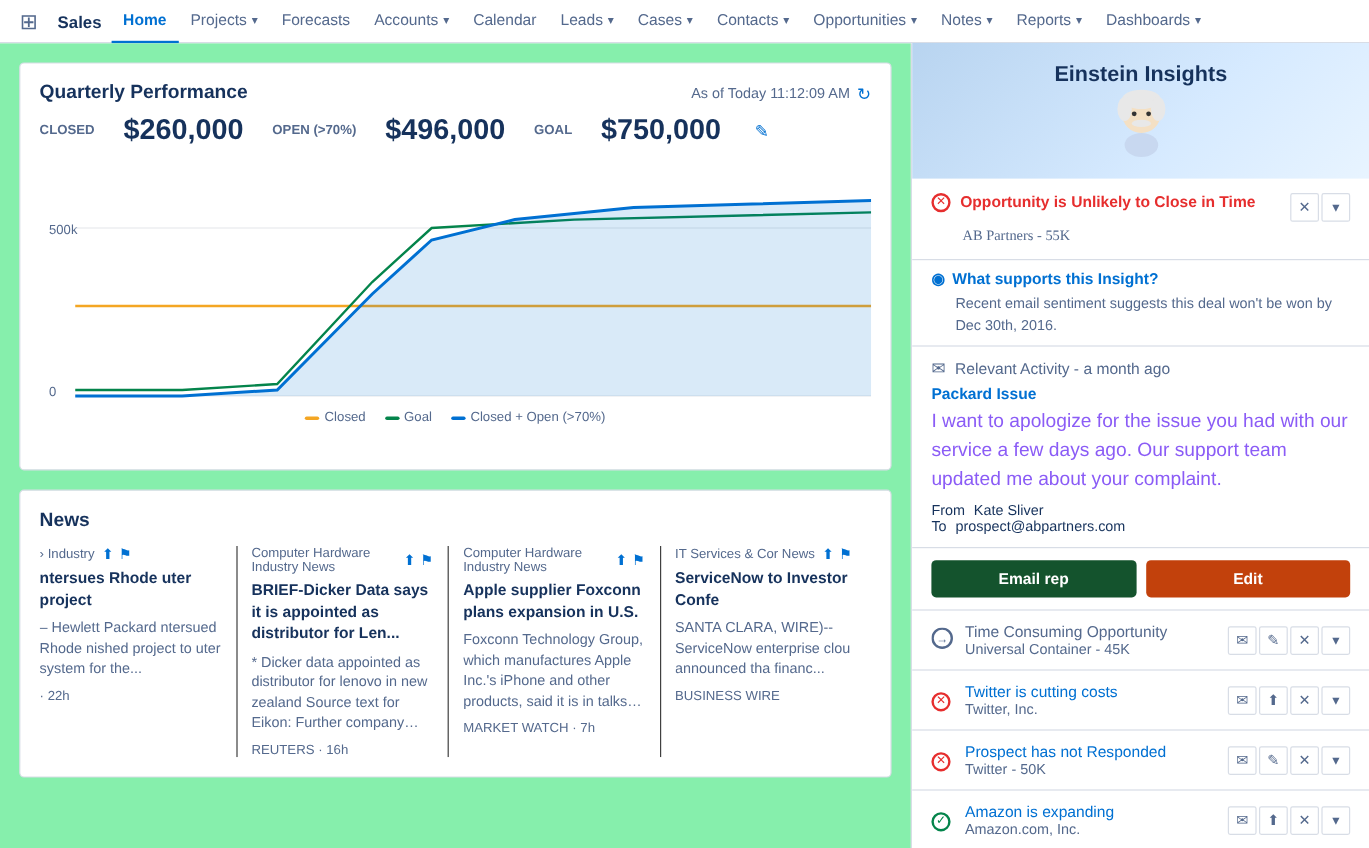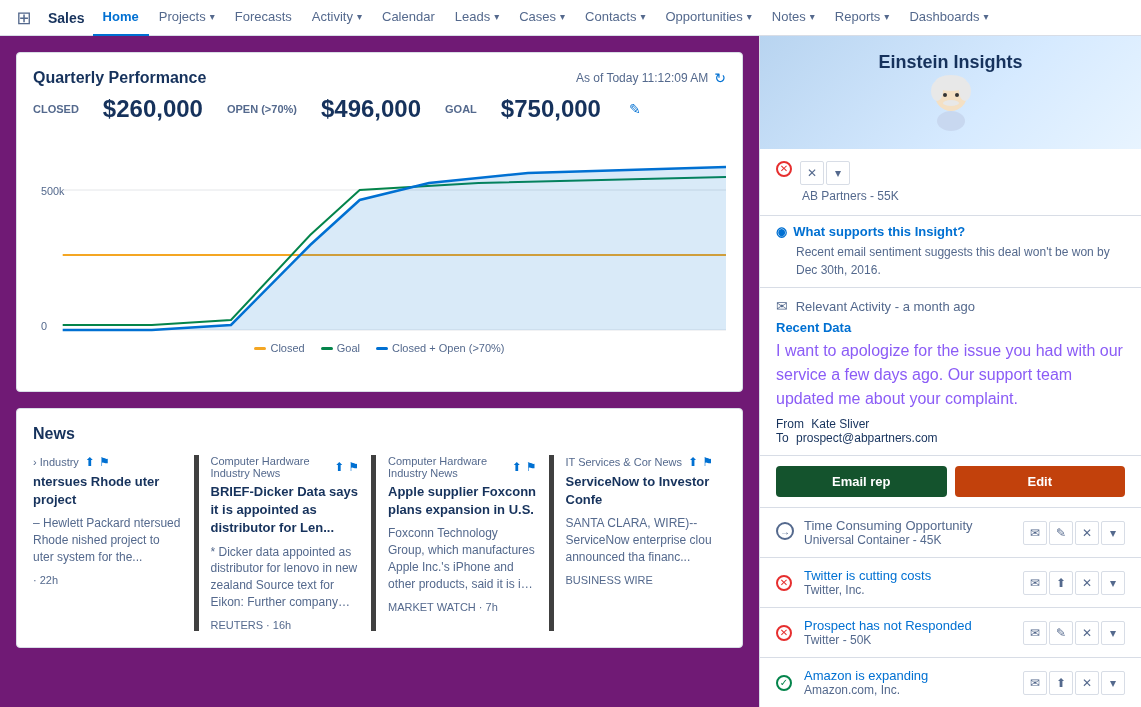--- a/index.html
+++ b/index.html
@@ -27,21 +27,21 @@
     }
     .nav-chevron { font-size: 10px; color: #54698d; }
 
     
     .main-layout {
       display: flex; height: calc(707px - 36px); overflow: hidden;
     }
 
     
     .left-panel {
-      flex: 1; overflow-y: auto; padding: 16px; background: #701a75;
+      flex: 1; overflow-y: auto; padding: 16px; background: #86efac;
     }
 
     
     .perf-card {
       background: #fff; border: 1px solid #d8dde6; border-radius: 4px; padding: 16px; margin-bottom: 16px;
     }
     .perf-header {
       display: flex; align-items: center; justify-content: space-between; margin-bottom: 8px;
     }
     .perf-title { font-size: 16px; font-weight: 600; color: #16325c; }
@@ -62,21 +62,21 @@
     .legend-item { display: flex; align-items: center; gap: 4px; }
     .legend-dot { width: 12px; height: 3px; border-radius: 2px; }
 
     
     .news-card {
       background: #fff; border: 1px solid #d8dde6; border-radius: 4px; padding: 16px;
     }
     .news-title { font-size: 16px; font-weight: 600; color: #16325c; margin-bottom: 12px; }
     .news-grid { display: flex; gap: 0; overflow: hidden; }
     .news-item {
-      flex: 1; border-right: 5px solid #404040; padding: 0 12px; min-width: 0;
+      flex: 1; border-right: 1px solid #404040; padding: 0 12px; min-width: 0;
     }
     .news-item:first-child { padding-left: 0; }
     .news-item:last-child { border-right: none; }
     .news-category { font-size: 11px; color: #54698d; margin-bottom: 4px; display: flex; align-items: center; gap: 6px; }
     .news-category-icons { display: flex; gap: 4px; color: #0070d2; font-size: 12px; }
     .news-headline { font-size: 13px; font-weight: 600; color: #16325c; margin-bottom: 6px; line-height: 1.4; }
     .news-body { font-size: 12px; color: #54698d; line-height: 1.4; margin-bottom: 8px; overflow: hidden; display: -webkit-box; -webkit-line-clamp: 4; -webkit-box-orient: vertical; }
     .news-source { font-size: 11px; color: #54698d; margin-top: 4px; }
 
     
@@ -91,21 +91,21 @@
     .einstein-avatar { width: 60px; height: 60px; }
 
     
     .insight-main {
       border-bottom: 1px solid #d8dde6; padding: 12px 16px;
     }
     .insight-header-row {
       display: flex; align-items: flex-start; gap: 8px; margin-bottom: 4px;
     }
     .insight-title { font-size: 13px; font-weight: 600; color: #e62e2e; cursor: pointer; flex: 1; }
-    .insight-subtitle { font-size: 12px; color: #54698d; margin-left: 26px; }
+    .insight-subtitle { font-size: 12px; color: #54698d; margin-left: 26px; font-family: Liberation Serif, serif; }
     .insight-close-row { display: flex; gap: 2px; flex-shrink: 0; }
     .insight-btn-small {
       width: 24px; height: 24px; border: 1px solid #d8dde6; background: #fff;
       display: flex; align-items: center; justify-content: center; cursor: pointer; font-size: 12px; color: #54698d;
       border-radius: 2px;
     }
 
     .insight-support { padding: 8px 16px; border-bottom: 1px solid #d8dde6; }
     .support-q { font-size: 13px; font-weight: 600; color: #0070d2; display: flex; align-items: center; gap: 6px; margin-bottom: 4px; }
     .support-q-icon { color: #0070d2; }
@@ -153,21 +153,21 @@
     <span>Home</span>
   </div>
   <div class="nav-item">
     <span>Projects</span>
     <span class="nav-chevron">▾</span>
   </div>
   <div class="nav-item">
     <span>Forecasts</span>
   </div>
   <div class="nav-item">
-    <span>Activity</span>
+    <span>Accounts</span>
     <span class="nav-chevron">▾</span>
   </div>
   <div class="nav-item">
     <span>Calendar</span>
   </div>
   <div class="nav-item">
     <span>Leads</span>
     <span class="nav-chevron">▾</span>
   </div>
   <div class="nav-item">
@@ -331,20 +331,21 @@
         <circle cx="24" cy="22" r="2" fill="#333"></circle>
         <circle cx="36" cy="22" r="2" fill="#333"></circle>
 
         <ellipse cx="30" cy="30" rx="8" ry="3" fill="#e8e8e8"></ellipse>
       </svg>
     </div>
 
     <div class="insight-main">
       <div class="insight-header-row">
         <span class="icon-circle-x">✕</span>
+        <span class="insight-title">Opportunity is Unlikely to Close in Time</span>
         <div class="insight-close-row">
           <button class="insight-btn-small">✕</button>
           <button class="insight-btn-small">▾</button>
         </div>
       </div>
       <div class="insight-subtitle">AB Partners - 55K</div>
     </div>
 
     <div class="insight-support">
       <div class="support-q">
@@ -352,21 +353,21 @@
         <span>What supports this Insight?</span>
       </div>
       <div class="support-text">Recent email sentiment suggests this deal won't be won by Dec 30th, 2016.</div>
     </div>
 
     <div class="relevant-activity">
       <div class="activity-header">
         <span class="activity-icon">✉</span>
         <span class="activity-title">Relevant Activity - a month ago</span>
       </div>
-      <div class="recent-issue-link">Recent Data</div>
+      <div class="recent-issue-link">Packard Issue</div>
       <div class="activity-body">I want to apologize for the issue you had with our service a few days ago. Our support team updated me about your complaint.</div>
       <div class="activity-from">
         <span>From</span>
         <span style="color:#16325c; font-weight:500; margin-left:4px;">Kate Sliver</span>
       </div>
       <div class="activity-from">
         <span>To</span>
         <span style="margin-left:4px;">prospect@abpartners.com</span>
       </div>
     </div>

